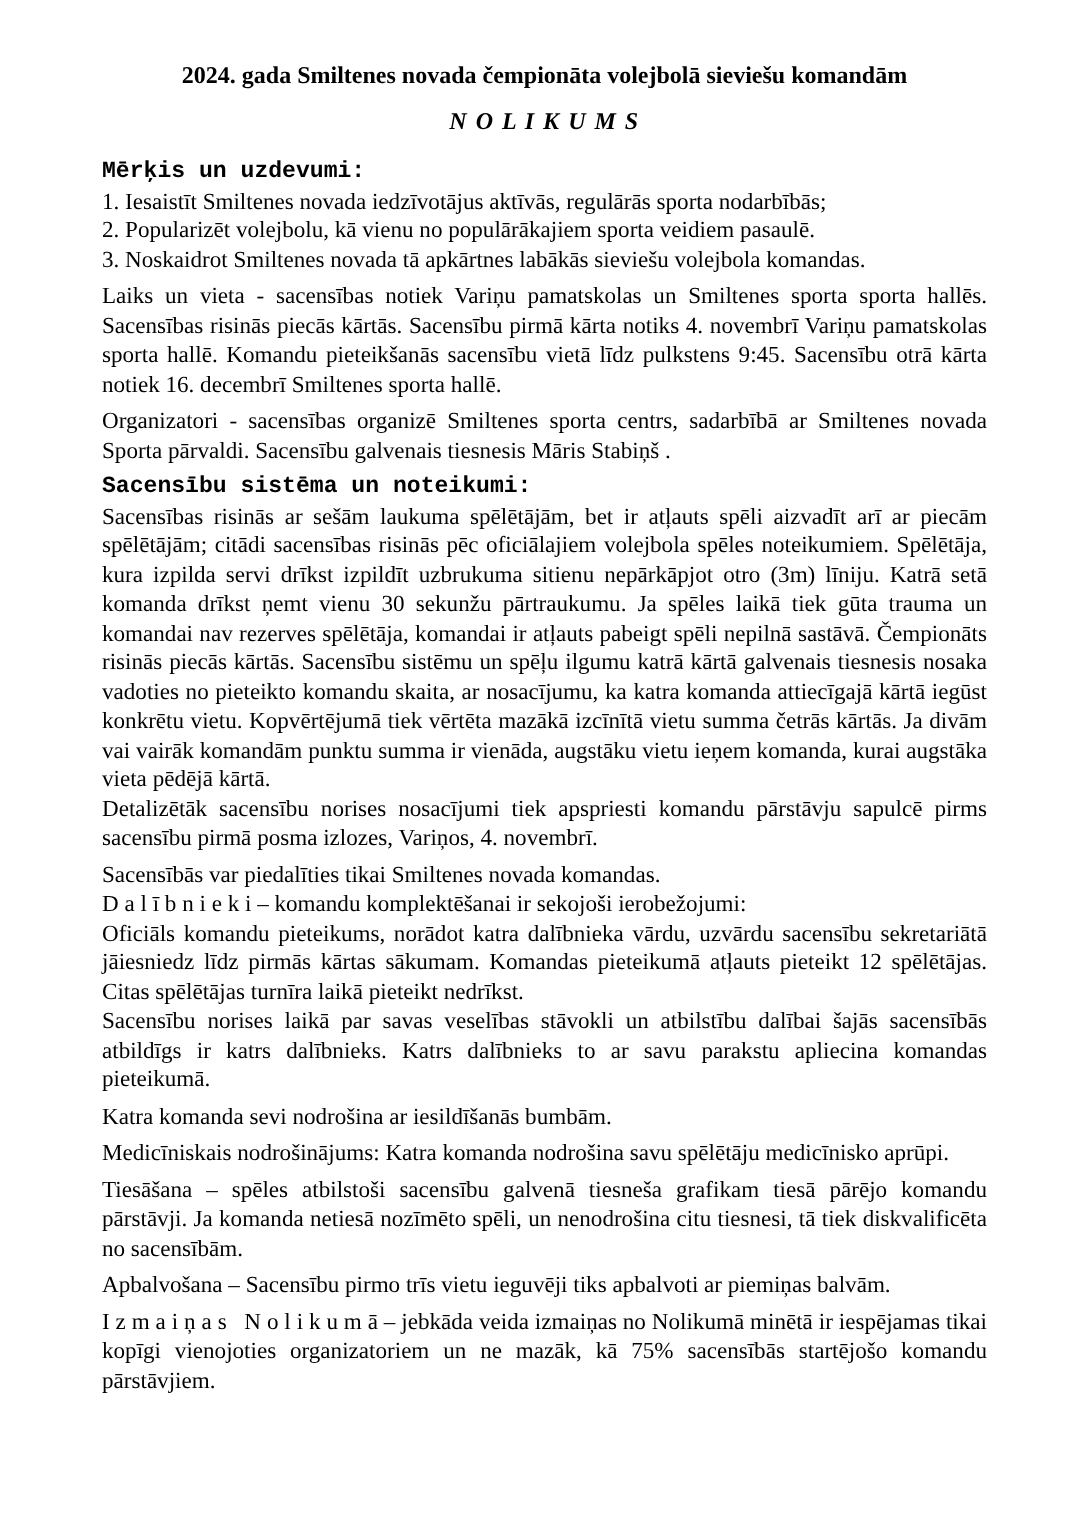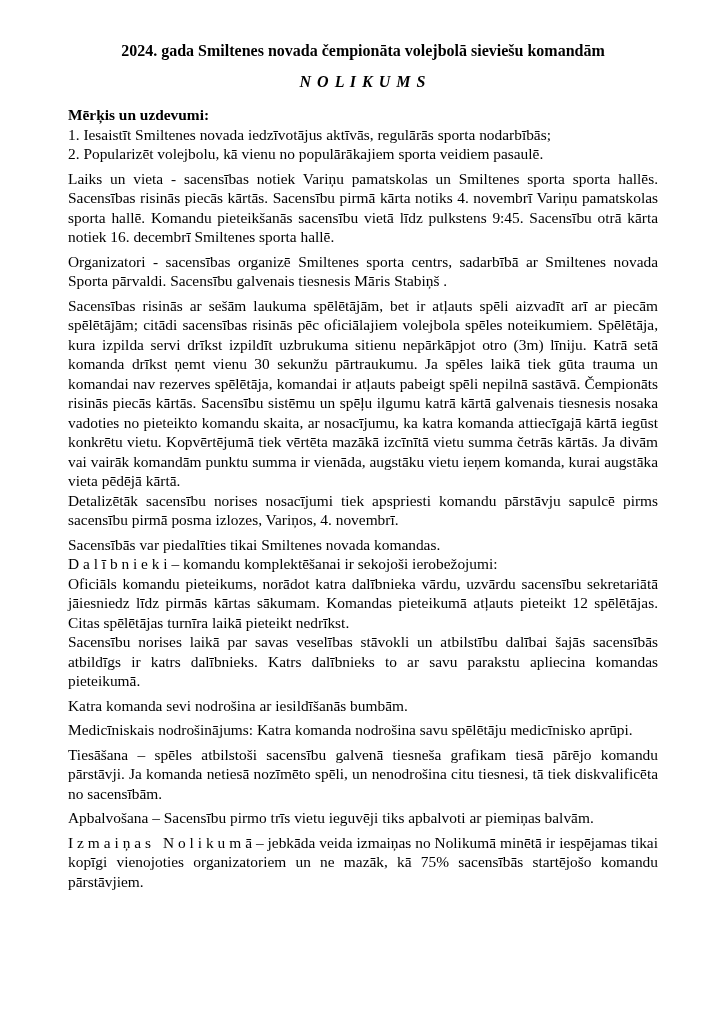--- a/index.html
+++ b/index.html
@@ -28,49 +28,51 @@
   .subtitle {
     font-size: 16px;
     font-weight: bold;
     text-align: center;
     line-height: 19.5px;
     letter-spacing: 1px;
     margin-bottom: 14px;
     font-style: italic;
   }
   .sec { margin-bottom: 5px; }
-  .h-block { font-weight: bold; }
+  .h-block { font-weight: bold; font-family: Liberation Mono, monospace; }
   .lead { font-weight: normal; white-space: pre-wrap; }
   .justify { text-align: justify; }
   .line { text-align: left; }
   p, .line, .h-block { margin: 0; }
 </style>
 </head>
 <body>
 
 <div class="page">
 
   <div class="title">2024. gada Smiltenes novada čempionāta volejbolā sieviešu komandām</div>
   <div class="subtitle">N O L I K U M S</div>
 
   <section class="sec">
     <div class="h-block">Mērķis un uzdevumi:</div>
     <div class="line">1. Iesaistīt Smiltenes novada iedzīvotājus aktīvās, regulārās sporta nodarbībās;</div>
     <div class="line">2. Popularizēt volejbolu, kā vienu no populārākajiem sporta veidiem pasaulē.</div>
+    <div class="line">3. Noskaidrot Smiltenes novada tā apkārtnes labākās sieviešu volejbola komandas.</div>
   </section>
 
   <section class="sec">
     <p class="justify"><b class="lead">Laiks un vieta</b><span> - sacensības notiek Variņu pamatskolas un Smiltenes sporta sporta hallēs. Sacensības risinās piecās kārtās. Sacensību pirmā kārta notiks 4. novembrī Variņu pamatskolas sporta hallē. Komandu pieteikšanās sacensību vietā līdz pulkstens 9:45. Sacensību otrā kārta notiek 16. decembrī Smiltenes sporta hallē.</span></p>
   </section>
 
   <section class="sec">
     <p class="justify"><b class="lead">Organizatori</b><span> - sacensības organizē Smiltenes sporta centrs, sadarbībā ar Smiltenes novada Sporta pārvaldi. Sacensību galvenais tiesnesis Māris Stabiņš .</span></p>
   </section>
 
   <section class="sec">
+    <div class="h-block">Sacensību sistēma un noteikumi:</div>
     <p class="justify">Sacensības risinās ar sešām laukuma spēlētājām, bet ir atļauts spēli aizvadīt arī ar piecām spēlētājām; citādi sacensības risinās pēc oficiālajiem volejbola spēles noteikumiem. Spēlētāja, kura izpilda servi drīkst izpildīt uzbrukuma sitienu nepārkāpjot otro (3m) līniju. Katrā setā komanda drīkst ņemt vienu 30 sekunžu pārtraukumu. Ja spēles laikā tiek gūta trauma un komandai nav rezerves spēlētāja, komandai ir atļauts pabeigt spēli nepilnā sastāvā. Čempionāts risinās piecās kārtās. Sacensību sistēmu un spēļu ilgumu katrā kārtā galvenais tiesnesis nosaka vadoties no pieteikto komandu skaita, ar nosacījumu, ka katra komanda attiecīgajā kārtā iegūst konkrētu vietu. Kopvērtējumā tiek vērtēta mazākā izcīnītā vietu summa četrās kārtās. Ja divām vai vairāk komandām punktu summa ir vienāda, augstāku vietu ieņem komanda, kurai augstāka vieta pēdējā kārtā.</p>
     <p class="justify">Detalizētāk sacensību norises nosacījumi tiek apspriesti komandu pārstāvju sapulcē pirms sacensību pirmā posma izlozes, Variņos, 4. novembrī.</p>
   </section>
 
   <section class="sec">
     <p class="justify">Sacensībās var piedalīties tikai Smiltenes novada komandas.</p>
     <p class="justify"><b class="lead">D a l ī b n i e k i</b><span> – komandu komplektēšanai ir sekojoši ierobežojumi:</span></p>
     <p class="justify">Oficiāls komandu pieteikums, norādot katra dalībnieka vārdu, uzvārdu sacensību sekretariātā jāiesniedz līdz pirmās kārtas sākumam. Komandas pieteikumā atļauts pieteikt 12 spēlētājas. Citas spēlētājas turnīra laikā pieteikt nedrīkst.</p>
     <p class="justify">Sacensību norises laikā par savas veselības stāvokli un atbilstību dalībai šajās sacensībās atbildīgs ir katrs dalībnieks. Katrs dalībnieks to ar savu parakstu apliecina komandas pieteikumā.</p>
   </section>

